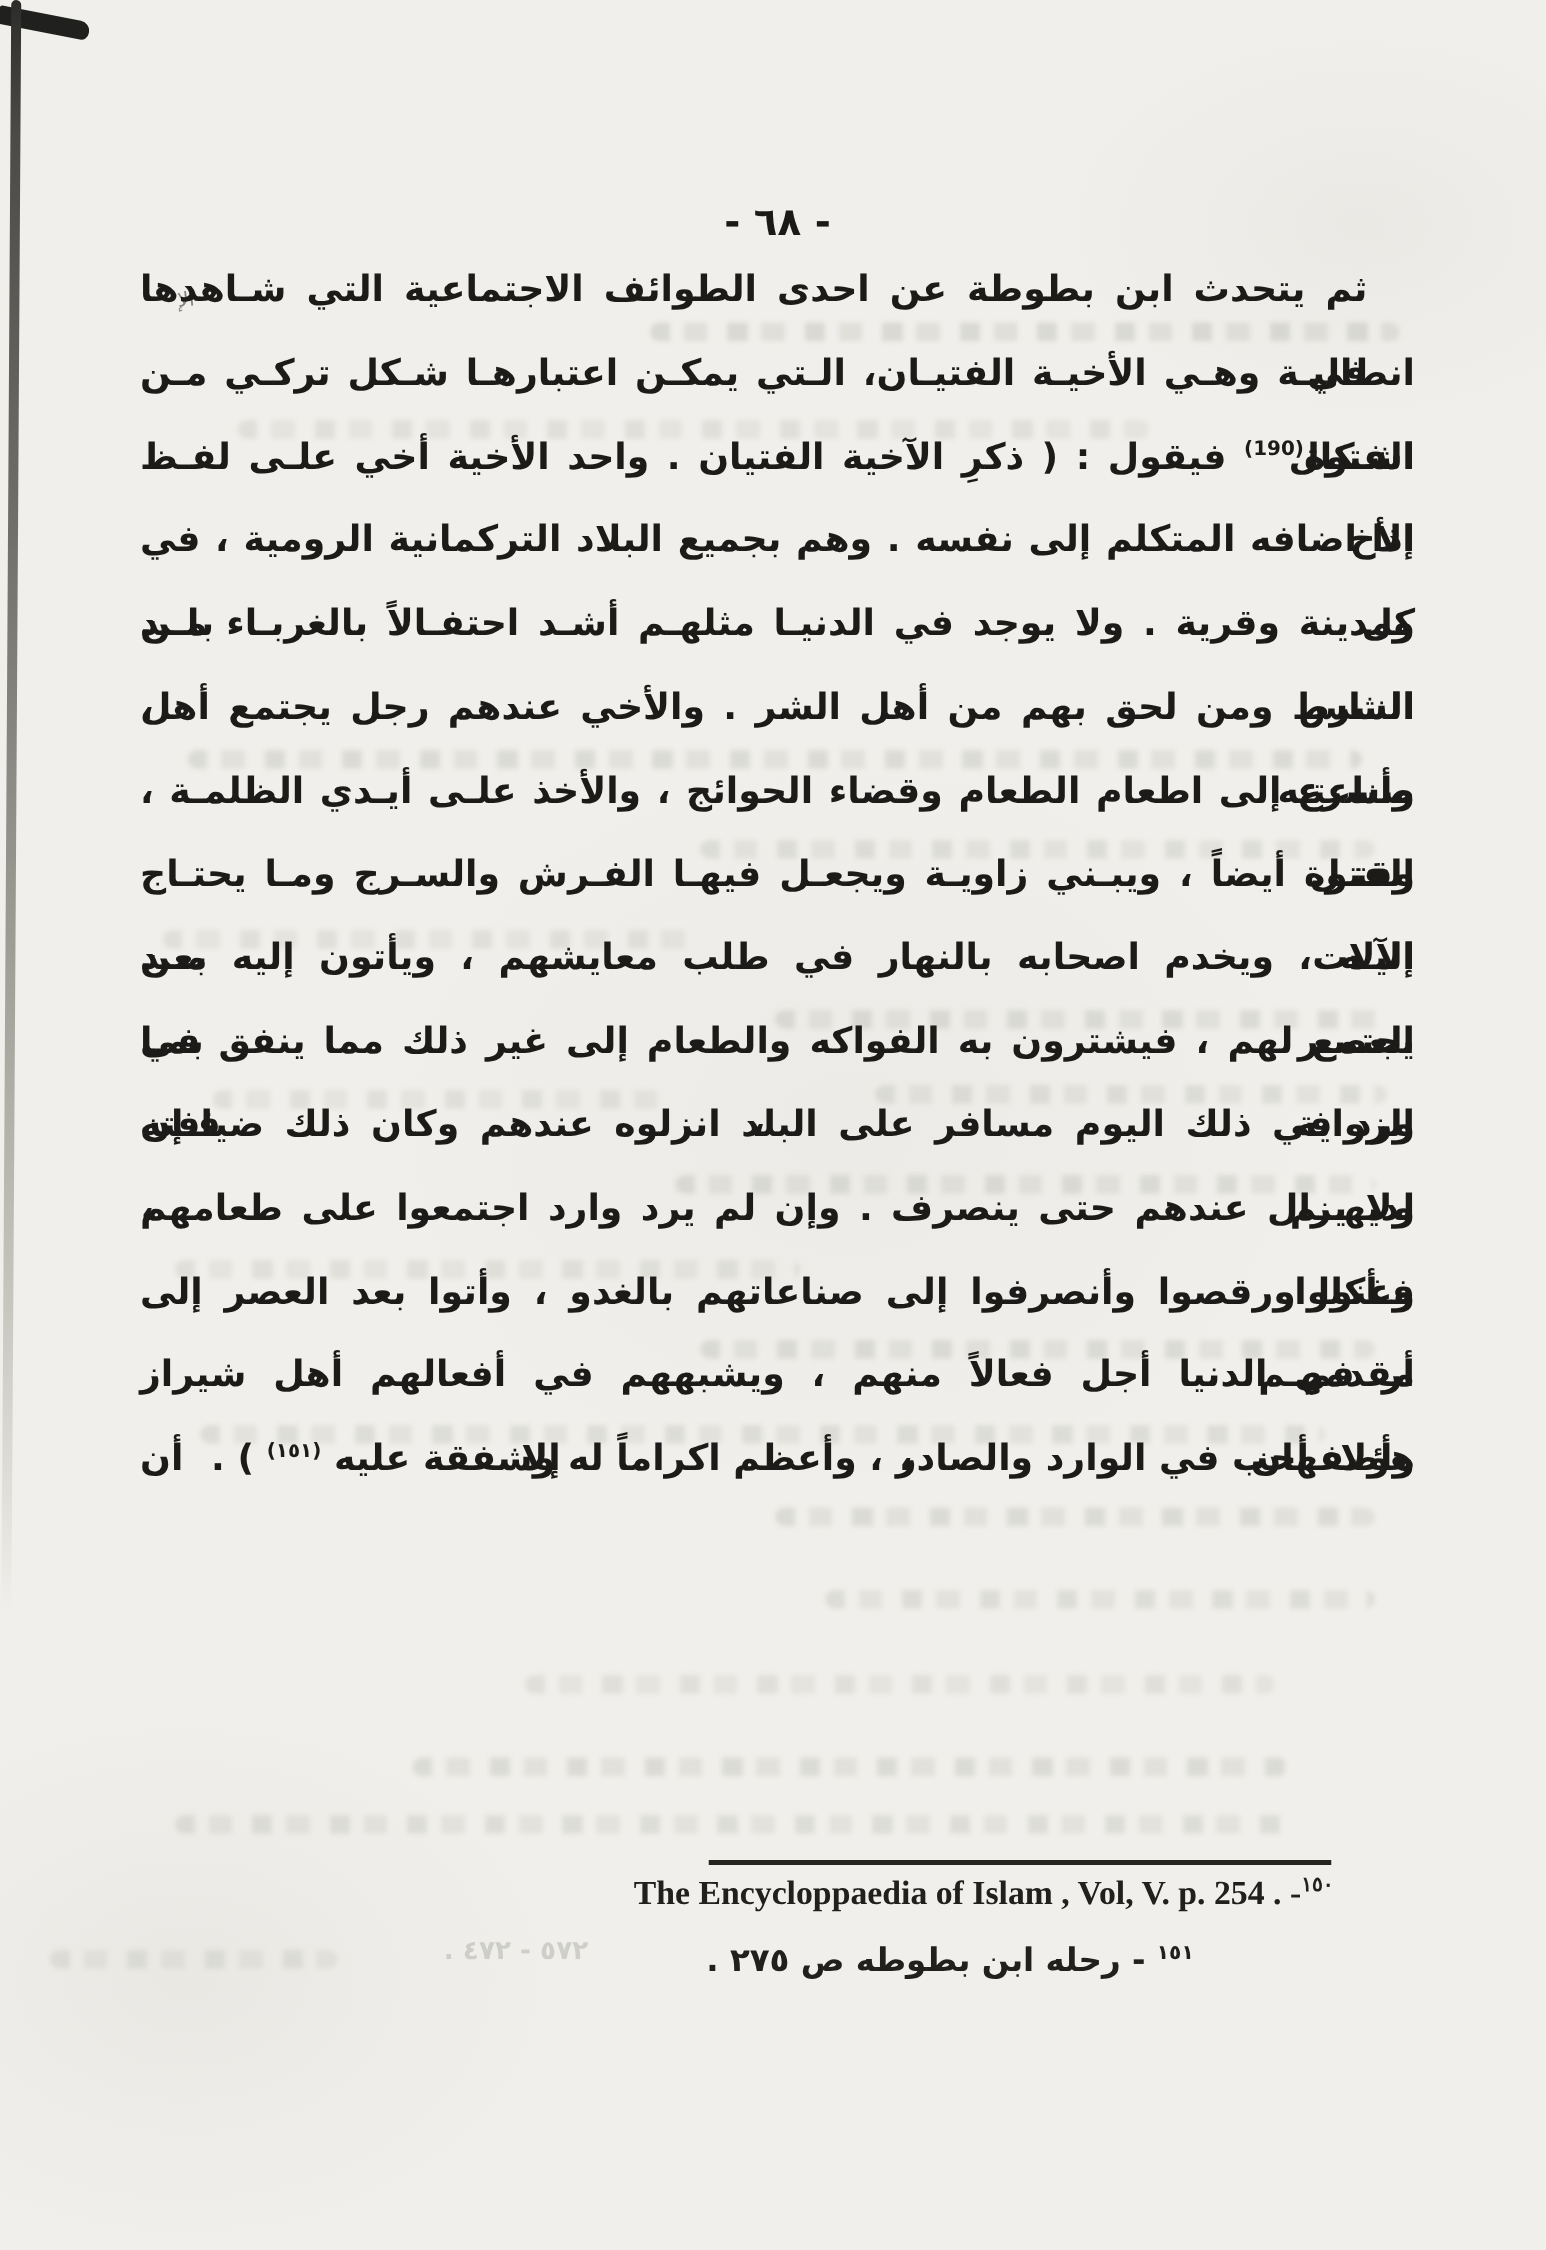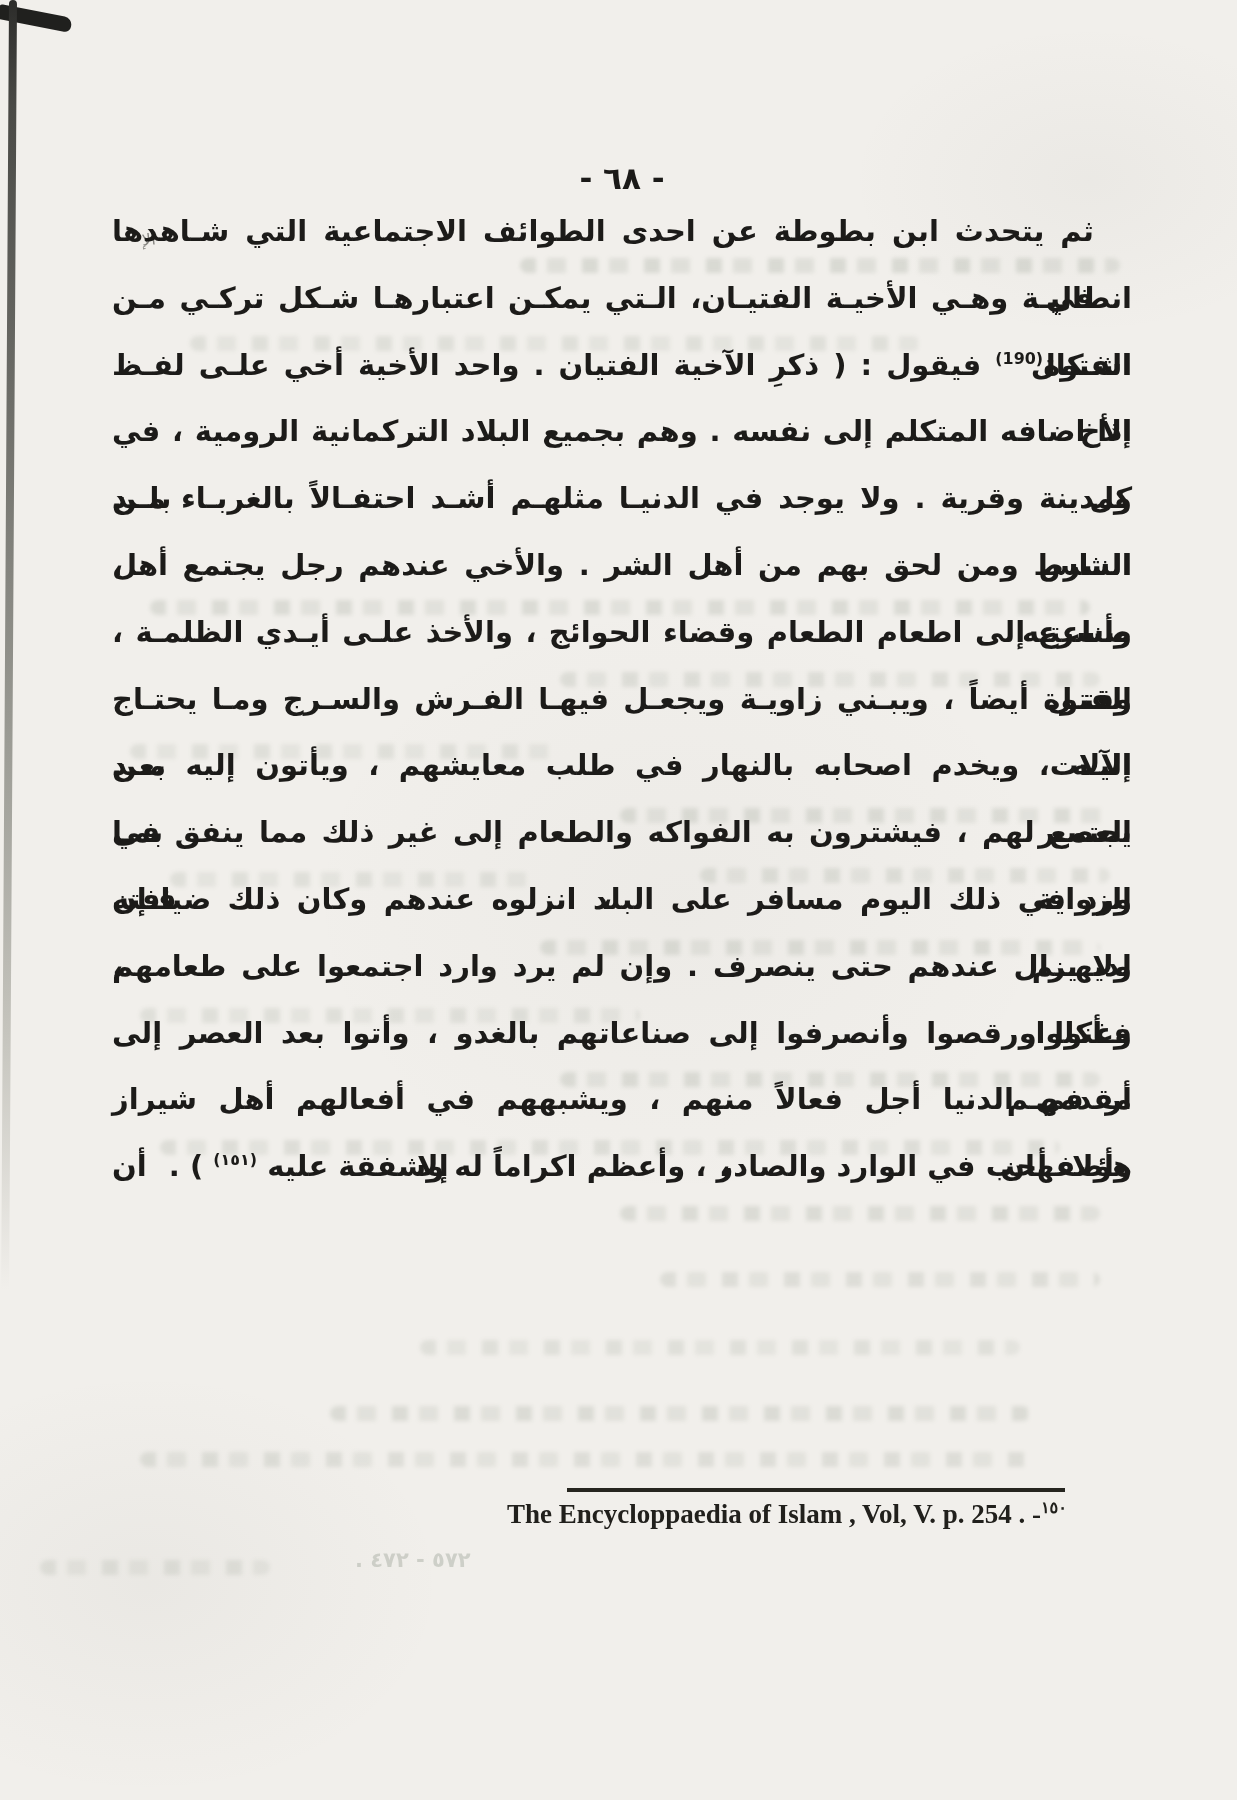--- a/index.html
+++ b/index.html
@@ -132,14 +132,15 @@
     <div class="line"><span>يجتمع لهم ، فيشترون به الفواكه والطعام إلى غير ذلك مما ينفق في الزواية ، فـإن</span></div>
     <div class="line"><span>ورد في ذلك اليوم مسافر على البلد انزلوه عندهم وكان ذلك ضيافته لديهــم ،</span></div>
     <div class="line"><span>ولا يزال عندهم حتى ينصرف . وإن لم يرد وارد اجتمعوا على طعامهم فـأكلوا</span></div>
     <div class="line"><span>وغنوا ورقصوا وأنصرفوا إلى صناعاتهم بالغدو ، وأتوا بعد العصر إلى مقدمهـم</span></div>
     <div class="line"><span>أر في الدنيا أجل فعالاً منهم ، ويشبههم في أفعالهم أهل شيراز وأصفهان ، إلا أن</span></div>
     <div class="line last"><span>هؤلاء أحب في الوارد والصادر ، وأعظم اكراماً له وشفقة عليه </span><sup class="fn-ref">(١٥١)</sup><span> ) .</span></div>
   </div>
 
   <hr class="footnote-rule">
   <div class="footnote-en"><span>The Encycloppaedia of Islam , Vol, V. p. 254 . -</span><sup>١٥٠</sup></div>
+  <div class="footnote-ar"><sup>١٥١</sup> <span>- رحله ابن بطوطه ص ٢٧٥ .</span></div>
 
 </div>
 
 </body></html>

